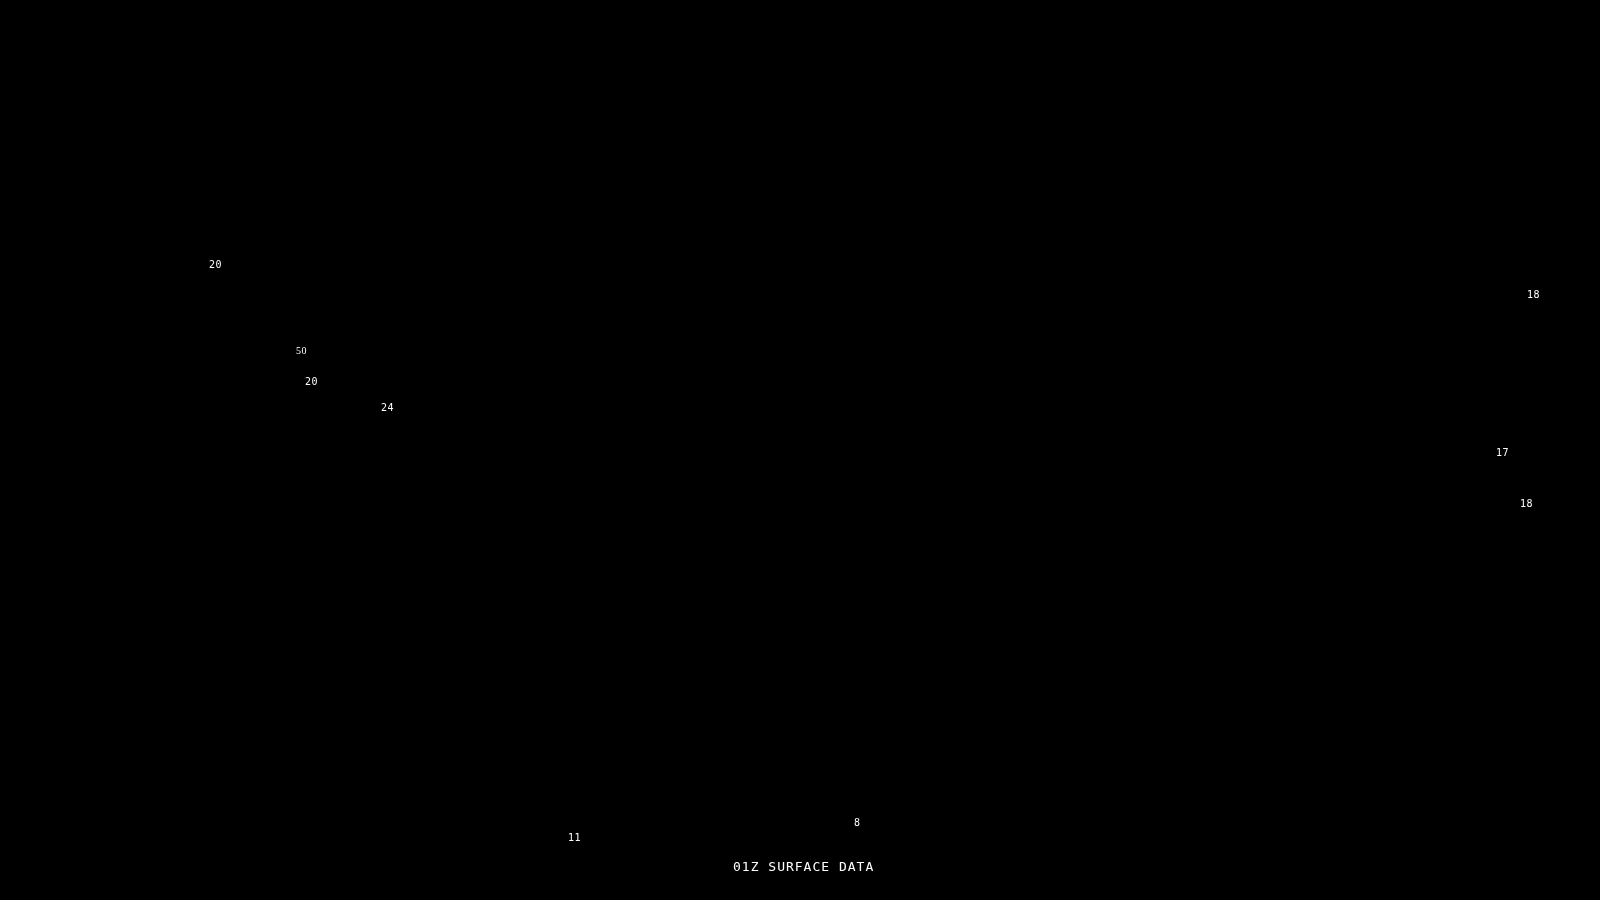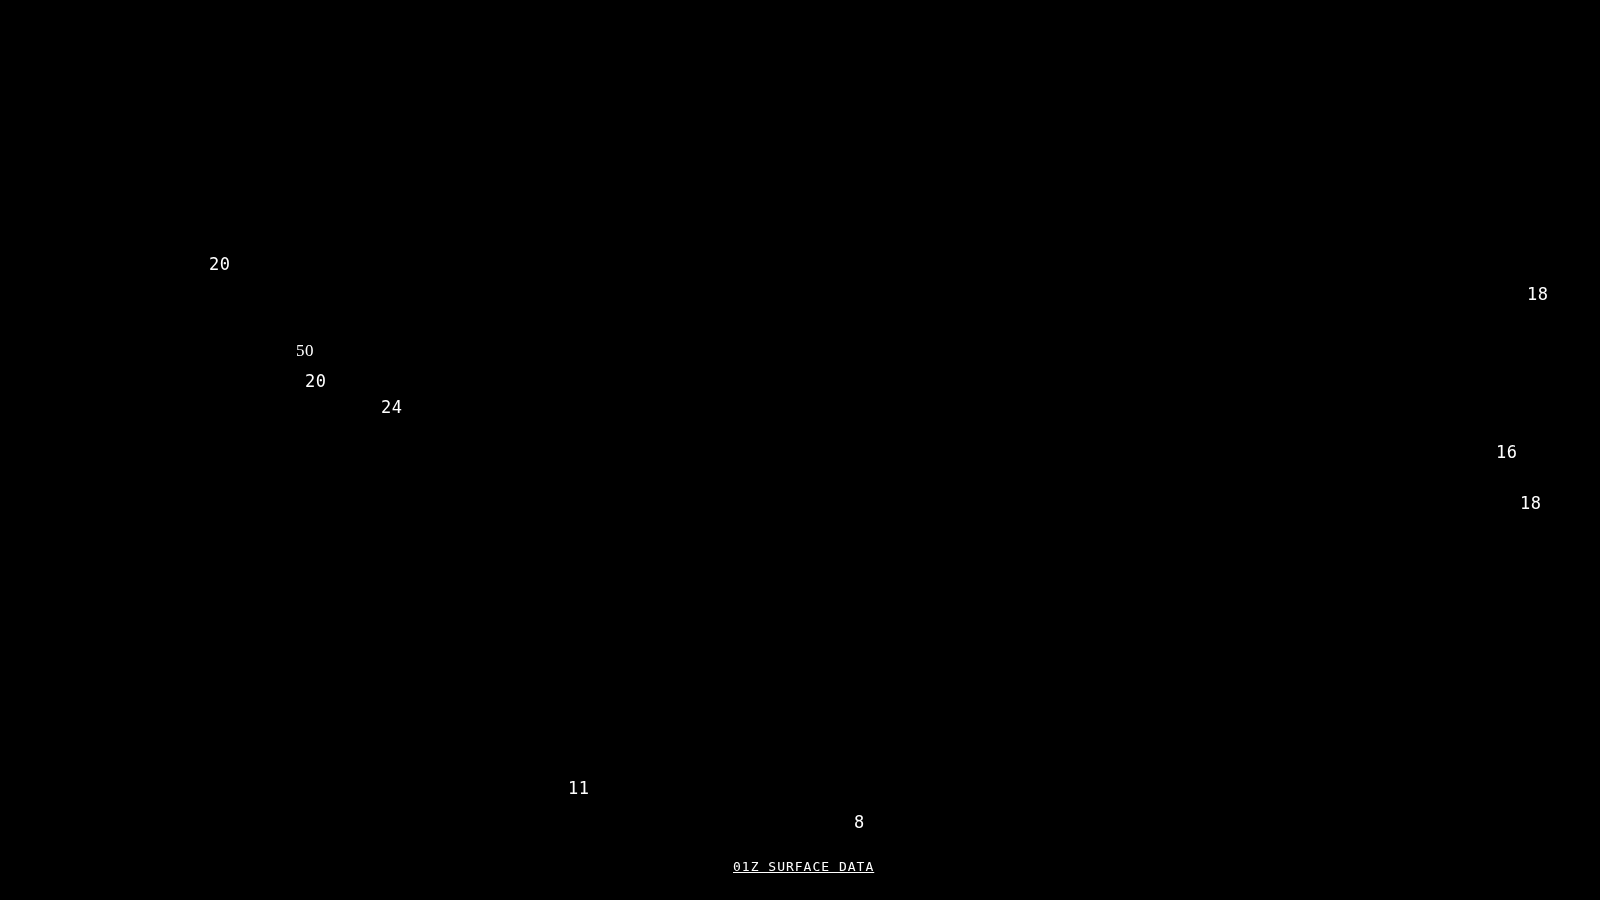--- a/index.html
+++ b/index.html
@@ -12,47 +12,46 @@
     width: 1600px;
     height: 900px;
     background: #000000;
     overflow: hidden;
     font-family: "DejaVu Sans Mono", monospace;
   }
   .obs {
     position: absolute;
     color: #ffffff;
     font-family: "DejaVu Sans Mono", monospace;
-    font-size: 17px;
+    font-size: 10px;
     line-height: 13px;
     letter-spacing: 0.5px;
     white-space: nowrap;
     -webkit-font-smoothing: none;
   }
   .caption {
     position: absolute;
     color: #ffffff;
     font-family: "DejaVu Sans Mono", monospace;
     font-size: 13px;
     line-height: 13px;
     letter-spacing: 1px;
     white-space: nowrap;
     text-align: center;
-    text-decoration: underline;
   }
 </style>
 </head>
 <body>
 
 <div id="stage">
   <div id="obs-layer">
       <div class="obs" style="left: 209px; top: 258px;">20</div>
       <div class="obs" style="left: 1527px; top: 288px;">18</div>
       <div class="obs" style="left: 296px; top: 344px; font-family: Liberation Serif, serif;">50</div>
       <div class="obs" style="left: 381px; top: 365px; margin-top: 36px;">24</div>
       <div class="obs" style="left: 305px; top: 375px;">20</div>
-      <div class="obs" style="left: 1496px; top: 446px;">16</div>
+      <div class="obs" style="left: 1496px; top: 446px;">17</div>
       <div class="obs" style="left: 1520px; top: 497px;">18</div>
       <div class="obs" style="left: 854px; top: 816px;">8</div>
-      <div class="obs" style="left: 568px; top: 782px; text-align: center;">11</div>
+      <div class="obs" style="left: 568px; top: 831px; text-align: center;">11</div>
     </div>
   <div class="caption" style="left: 733px; top: 860px;">01Z SURFACE DATA</div>
 </div>
 
 </body></html>

